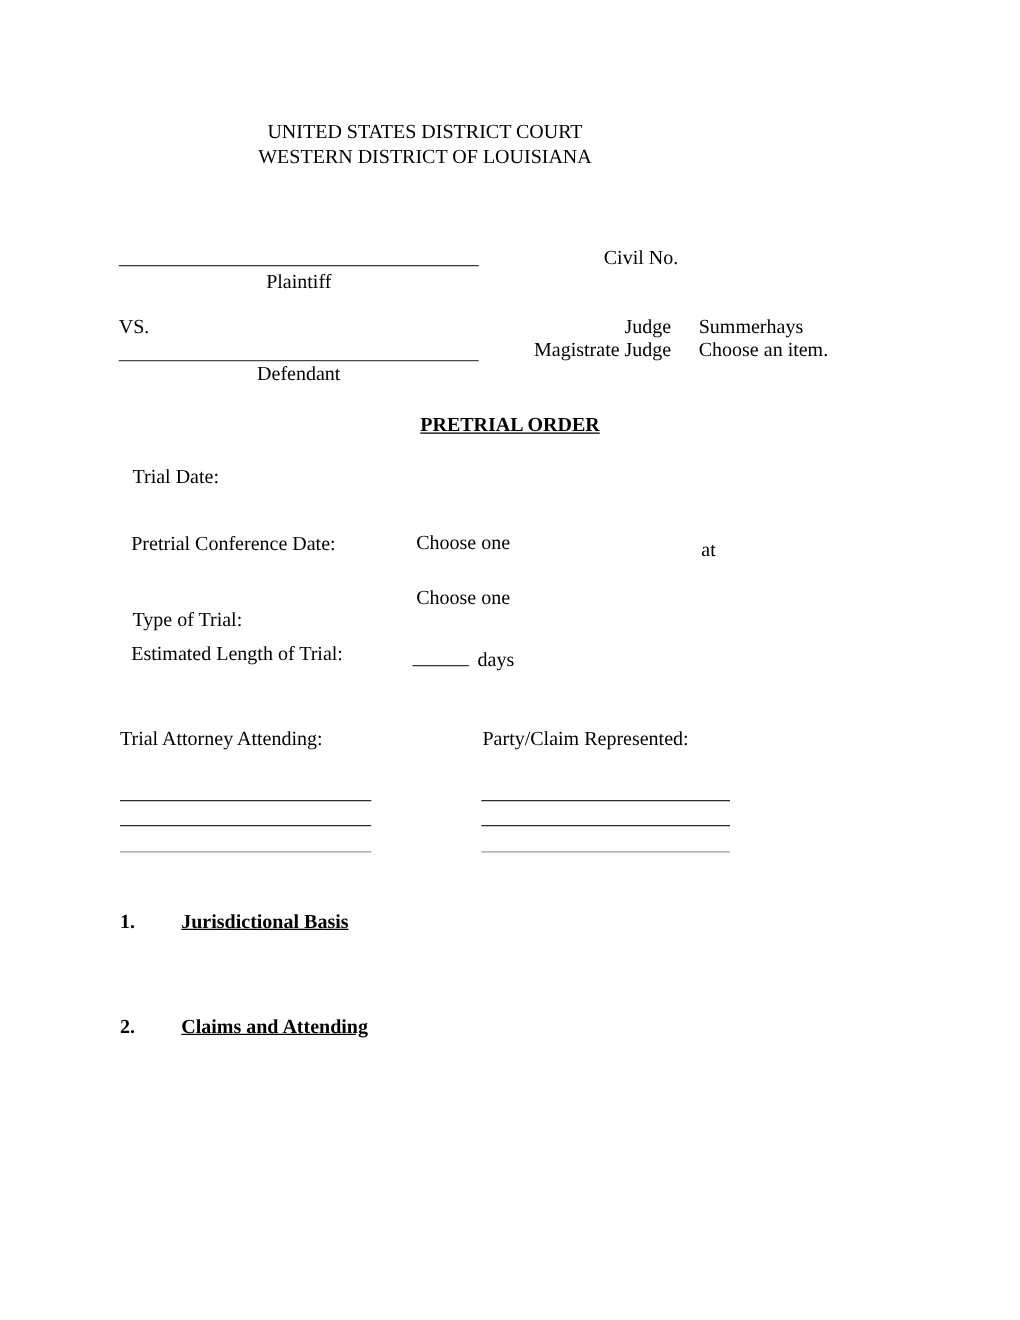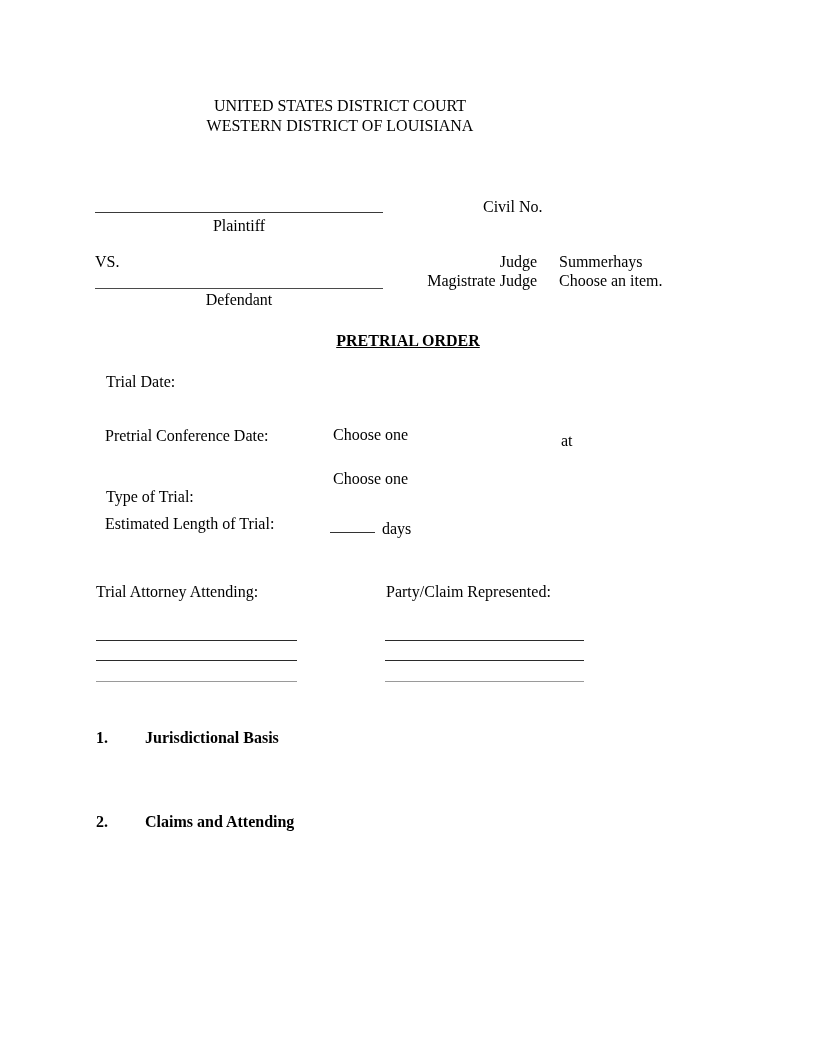--- a/index.html
+++ b/index.html
@@ -57,21 +57,21 @@
   .ar1 { top: 640px; left: 385px; width: 199px; }
   .ar2 { top: 660px; left: 385px; width: 199px; }
   .ar3 { top: 681px; left: 385px; width: 199px; }
 
   
   .section { left: 96px; font-weight: bold; }
   .s1 { top: 728px; }
   .s2 { top: 812px; }
   .s3 { top: 897px; }
   .snum  { display: inline-block; width: 49px; }
-  .shead { }
+  .shead { text-decoration: underline; }
 
   .dropdown { cursor: pointer; }
 </style>
 </head>
 <body>
 
 <div class="page">
 
   <div class="abs court-header">
     <div>UNITED STATES DISTRICT COURT</div>

